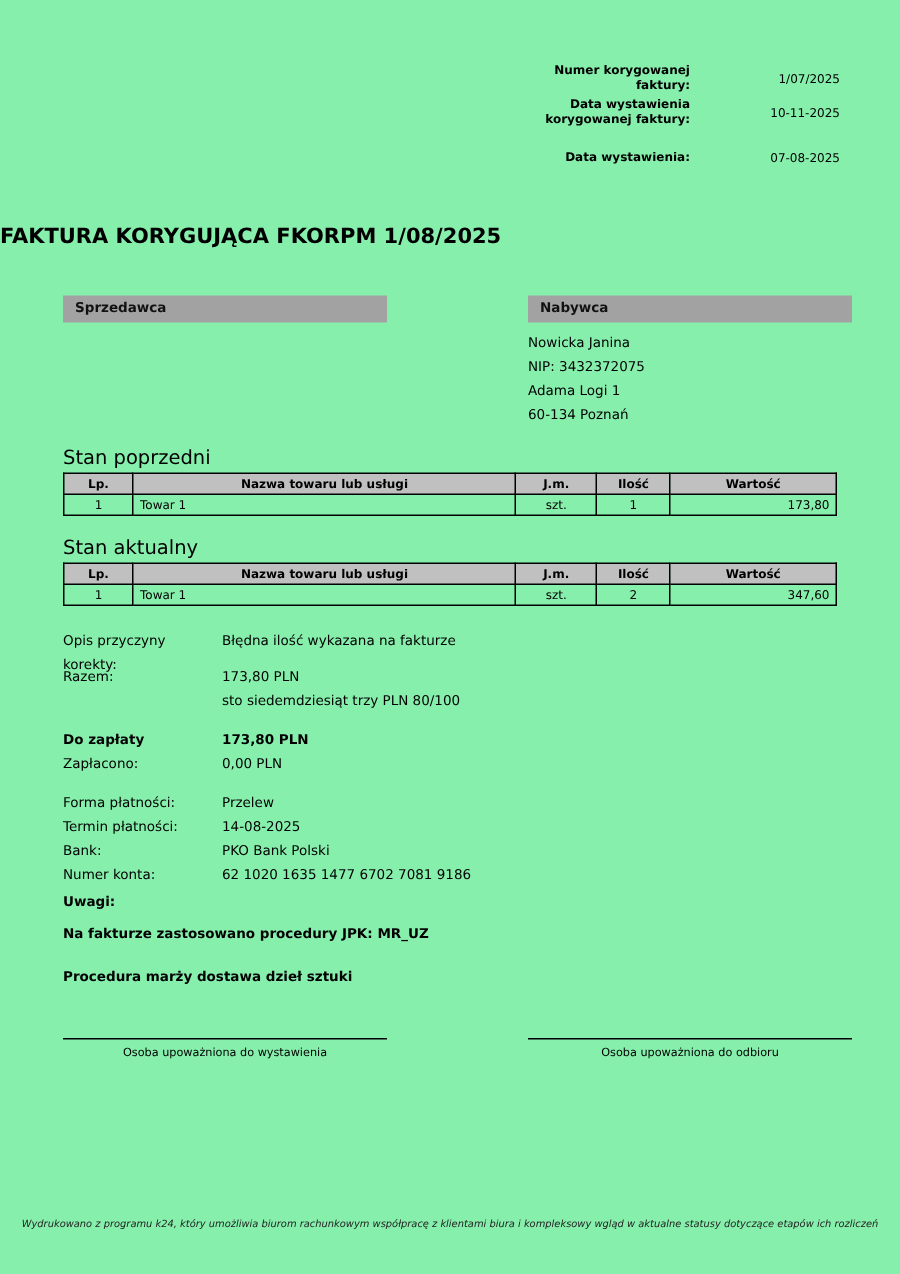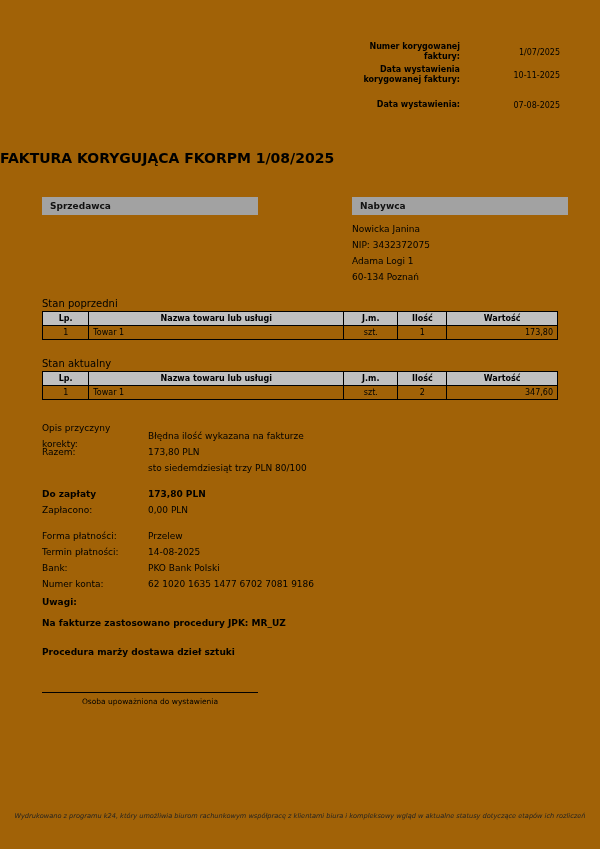--- a/index.html
+++ b/index.html
@@ -1,19 +1,19 @@
 <!DOCTYPE html>
 <html style="--bar-bg: #a2a2a2; --th-bg: #c0c0c0;"><head>
 <meta charset="utf-8">
 <style>
   * { margin:0; padding:0; box-sizing:border-box; }
   html,body { background:#ffffff; }
   body { font-family:"DejaVu Sans", sans-serif; color:#000; }
   #page {
-    position:relative; width:600px; height:849px; background:#a16207;
+    position:relative; width:600px; height:849px; background:#86efac;
     margin:0 auto; overflow:hidden;
   }
 
   
   .hdr-fields { position:absolute; top:42px; right:40px; width:232px; }
   .hdr-row { display:flex; align-items:center; justify-content:flex-end; margin-bottom:3px; }
   .hdr-row.gap-top { margin-top:15px; }
   .hdr-label { width:128px; text-align:right; font-weight:bold; font-size:8px; line-height:10px; }
   .hdr-value { width:100px; text-align:right; font-size:8px; }
 
@@ -24,32 +24,32 @@
   
   .party { position:absolute; top:197px; width:216px; }
   .party.left { left:42px; } .party.right { left:352px; }
   .party-bar { background:var(--bar-bg,#a2a2a2); font-weight:bold; font-size:9px;
     padding:4px 8px 4px 8px; color:#111; }
   .party-lines { margin-top:6px; font-size:9px; line-height:16px; }
 
   
   .state { position:absolute; left:42px; width:516px; }
   .state.prev { top:298px; } .state.curr { top:358px; }
-  .state-label { font-size:10px; margin-bottom:2px; }
+  .state-label { font-size:13px; margin-bottom:2px; }
   table.items { width:100%; border-collapse:collapse; table-layout:fixed; }
   table.items th { background:var(--th-bg,#c0c0c0); border:1px solid #000; font-weight:bold;
     font-size:8px; padding:2px 3px; text-align:center; }
   table.items td { border:1px solid #000; font-size:8px; padding:2px 4px; }
   col.c-lp { width:9%; } col.c-name { width:49.5%; } col.c-jm { width:10.5%; }
   col.c-qty { width:9.5%; } col.c-val { width:21.5%; }
   td.ctr { text-align:center; } td.rgt { text-align:right; } td.lft { text-align:left; }
 
   
   .kv-block { position:absolute; left:42px; font-size:9px; }
-  .kv-row { display:flex; line-height:16px;align-items:center; }
+  .kv-row { display:flex; line-height:16px; }
   .kv-label { width:106px; flex:none; }
   .kv-value { white-space:nowrap; }
   .bold { font-weight:bold; }
   .reason-block { top:420px; }
   .total-block { top:444px; }
   .due-block { top:486px; }
   .payinfo-block { top:528px; }
 
   
   .notes { position:absolute; left:42px; top:597px; font-size:9px; font-weight:bold; }
@@ -213,16 +213,19 @@
 
   <div class="notes">
     <div>Uwagi:</div>
     <div class="n1">Na fakturze zastosowano procedury JPK: MR_UZ</div>
     <div class="n2">Procedura marży dostawa dzieł sztuki</div>
   </div>
 
   <div class="sig left">
     <span>Osoba upoważniona do wystawienia</span>
   </div>
+  <div class="sig right">
+    <span>Osoba upoważniona do odbioru</span>
+  </div>
 
   <div class="footer">Wydrukowano z programu k24, który umożliwia biurom rachunkowym współpracę z klientami biura i kompleksowy wgląd w aktualne statusy dotyczące etapów ich rozliczeń</div>
 
 </div>
 
 </body></html>

